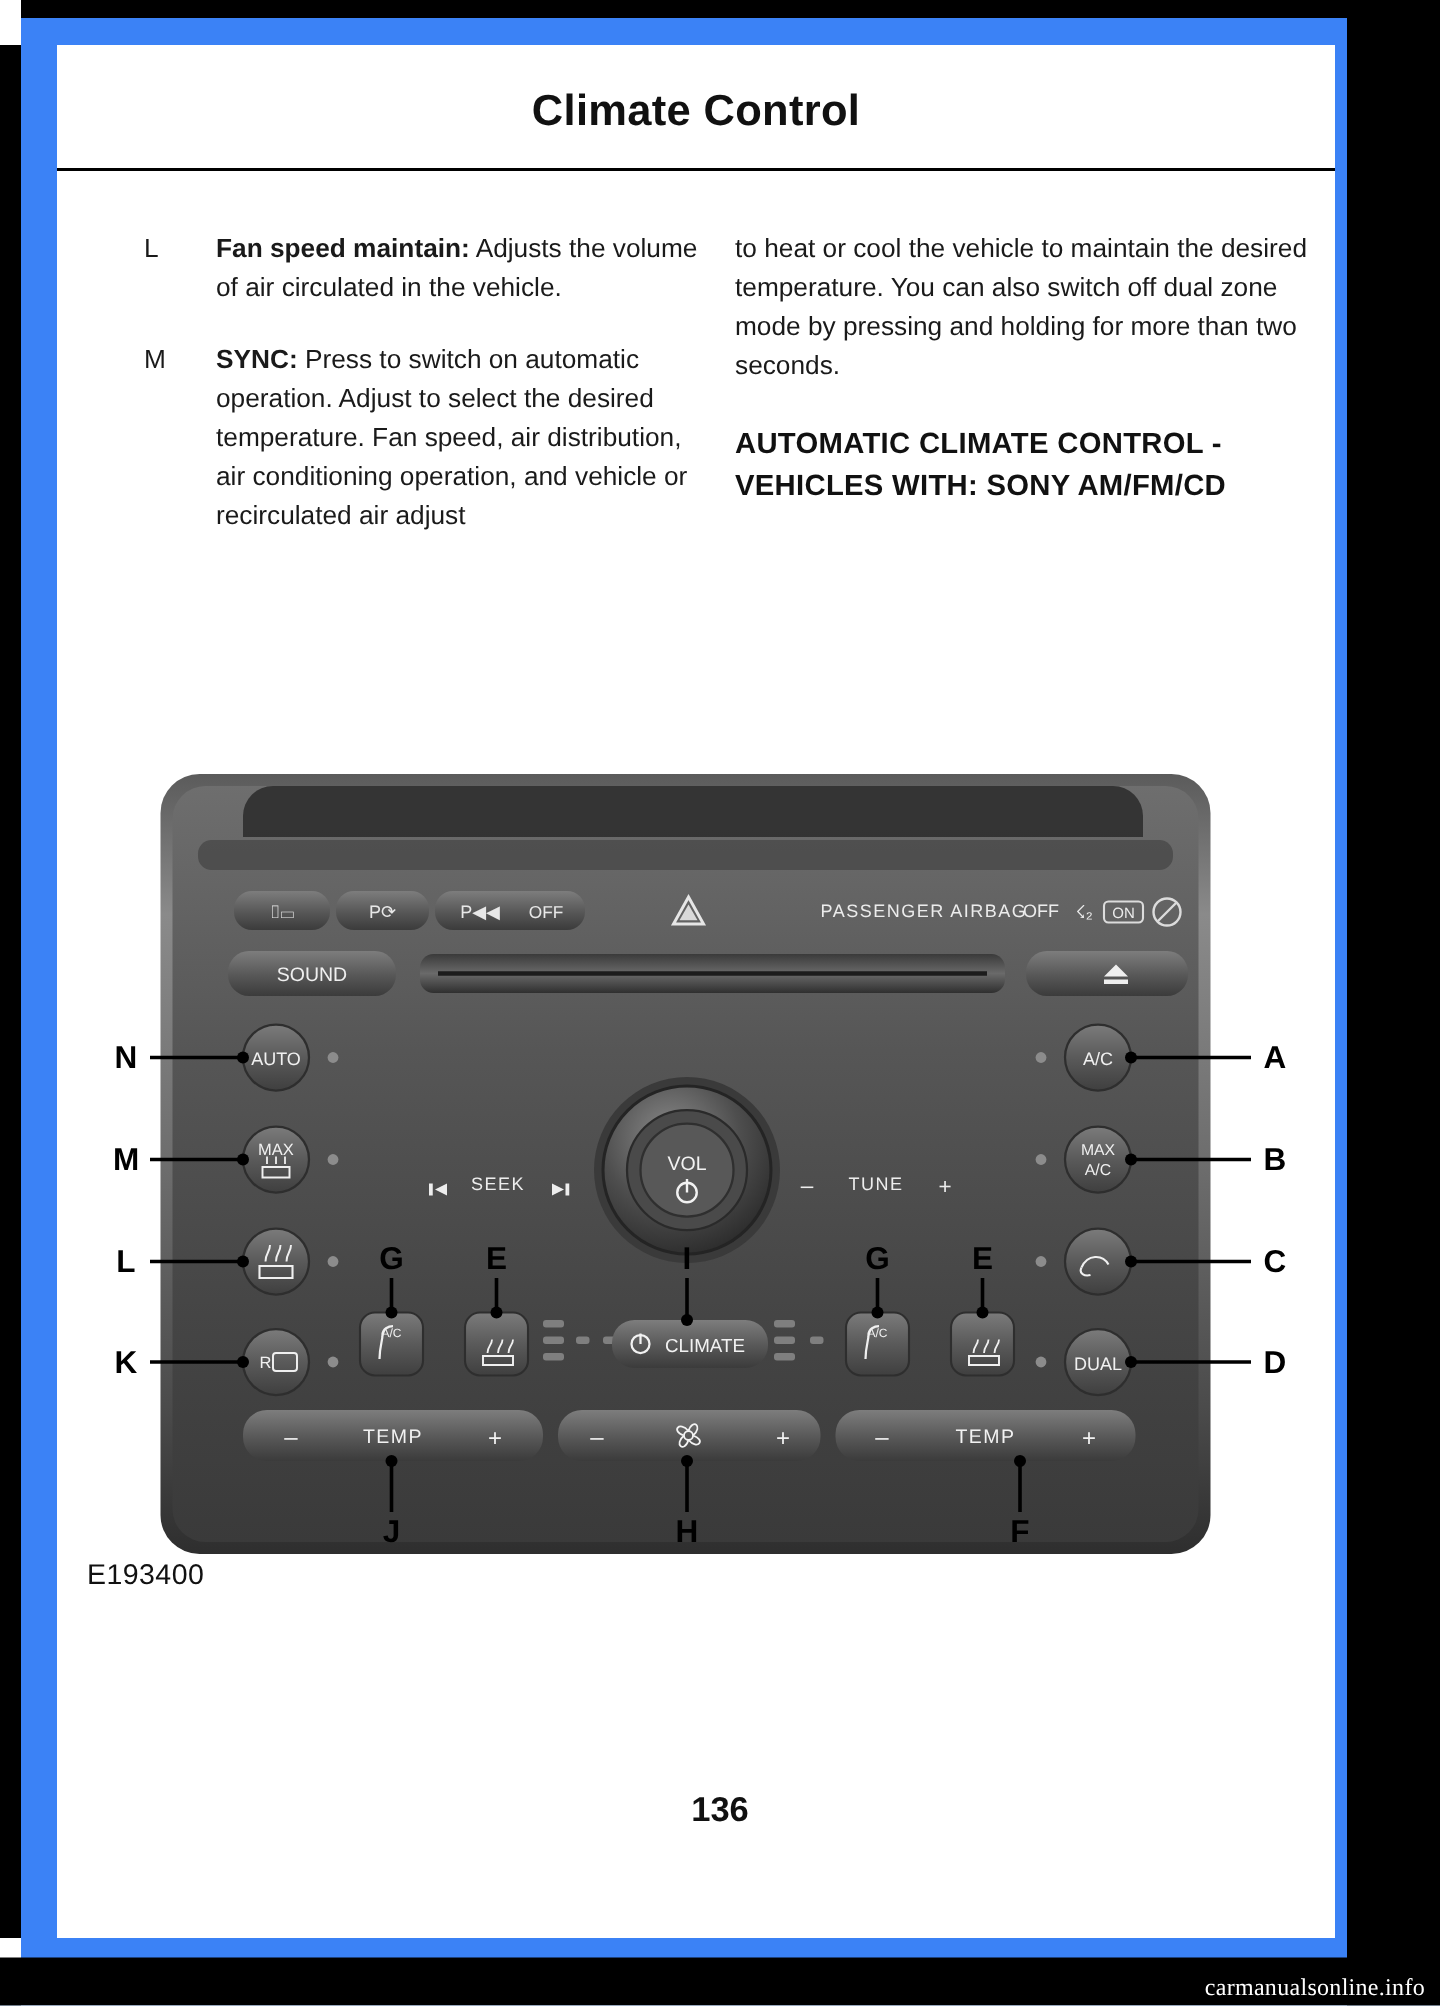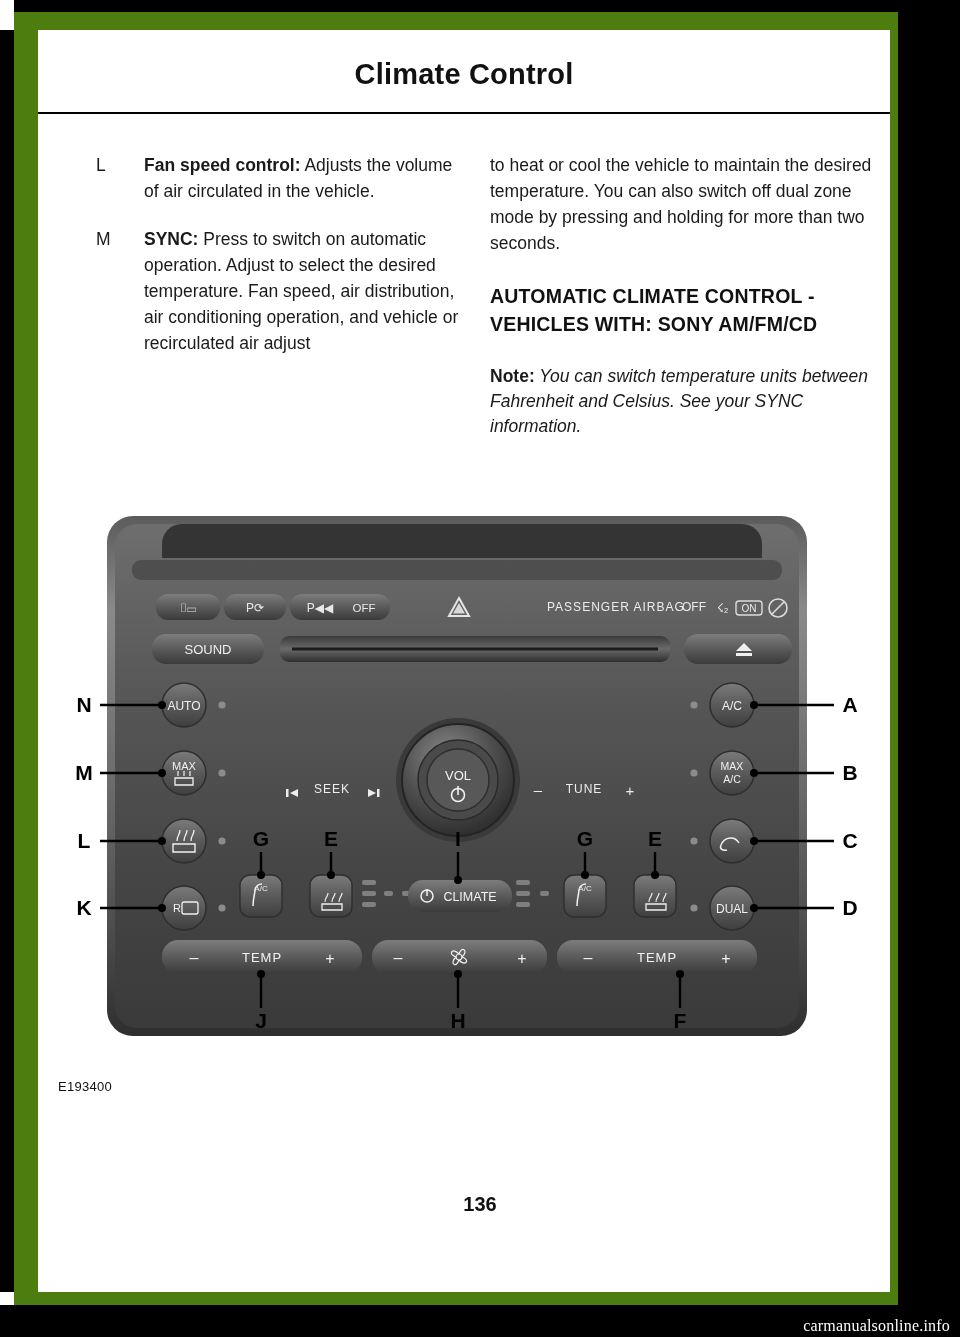--- a/index.html
+++ b/index.html
@@ -11,21 +11,21 @@
     width: 960px;
     height: 1337px;
     position: relative;
     font-family: "Liberation Sans", sans-serif;
     overflow: hidden;
   }
   .page {
     position: absolute;
     left: 0; top: 0;
     width: 960px; height: 1337px;
-    background: #4d7c0f;
+    background: #3b82f6;
   }
   
   .frame-top {
     position: absolute;
     left: 0; top: 0;
     width: 960px; height: 12px;
     background: #000;
   }
   .frame-left {
     position: absolute;
@@ -132,32 +132,31 @@
     position: absolute;
     left: 72px;
     top: 508px;
     width: 790px;
     height: 535px;
   }
   .figure-caption {
     position: absolute;
     left: 58px;
     top: 1040px;
-    font-size: 13px;
+    font-size: 19px;
     color: #111;
     letter-spacing: 0.3px;
-    margin-top: 39px;
   }
   .page-number {
     position: absolute;
     left: 0;
     right: 0;
     top: 1193px;
     text-align: center;
-    font-size: 20px;
+    font-size: 23px;
     font-weight: bold;
     color: #111;
   }
   .watermark {
     position: absolute;
     right: 10px;
     bottom: 2px;
     font-size: 16px;
     color: #ffffff;
     font-family: Liberation Serif, serif;
@@ -185,34 +184,33 @@
   <div class="tick" style="left:0;top:1292px;width:14px;height:13px;"></div>
 
   <div class="header">
     <div class="header-title">Climate Control</div>
   </div>
 
   <div class="col-left">
 
     <div class="bullet-row">
       <div class="bullet-letter">L</div>
-      <div class="bullet-text"><span class="bold">Fan speed control:</span><span> Adjusts the volume of air circulated in the vehicle.</span></div>
+      <div class="bullet-text"><span class="bold">Fan speed maintain:</span><span> Adjusts the volume of air circulated in the vehicle.</span></div>
     </div>
 
     <div class="bullet-row" style="margin-top:22px;">
       <div class="bullet-letter">M</div>
       <div class="bullet-text"><span class="bold">SYNC:</span><span> Press to switch on automatic operation. Adjust to select the desired temperature. Fan speed, air distribution, air conditioning operation, and vehicle or recirculated air adjust</span></div>
     </div>
 
   </div>
 
   <div class="col-right">
     <p class="para">to heat or cool the vehicle to maintain the desired temperature. You can also switch off dual zone mode by pressing and holding for more than two seconds.</p>
     <div class="section-head">AUTOMATIC CLIMATE CONTROL - VEHICLES WITH: SONY AM/FM/CD</div>
-    <div class="note"><span class="note-label">Note:</span><span> You can switch temperature units between Fahrenheit and Celsius. See your SYNC information.</span></div>
   </div>
 
   <div class="figure">
     <svg width="790" height="535" viewBox="0 0 790 535" xmlns="http://www.w3.org/2000/svg">
       <defs>
         <linearGradient id="bezel" x1="0" y1="0" x2="0" y2="1">
           <stop offset="0%" stop-color="#5b5b5b"></stop>
           <stop offset="18%" stop-color="#8a8a8a"></stop>
           <stop offset="50%" stop-color="#6d6d6d"></stop>
           <stop offset="82%" stop-color="#4a4a4a"></stop>

